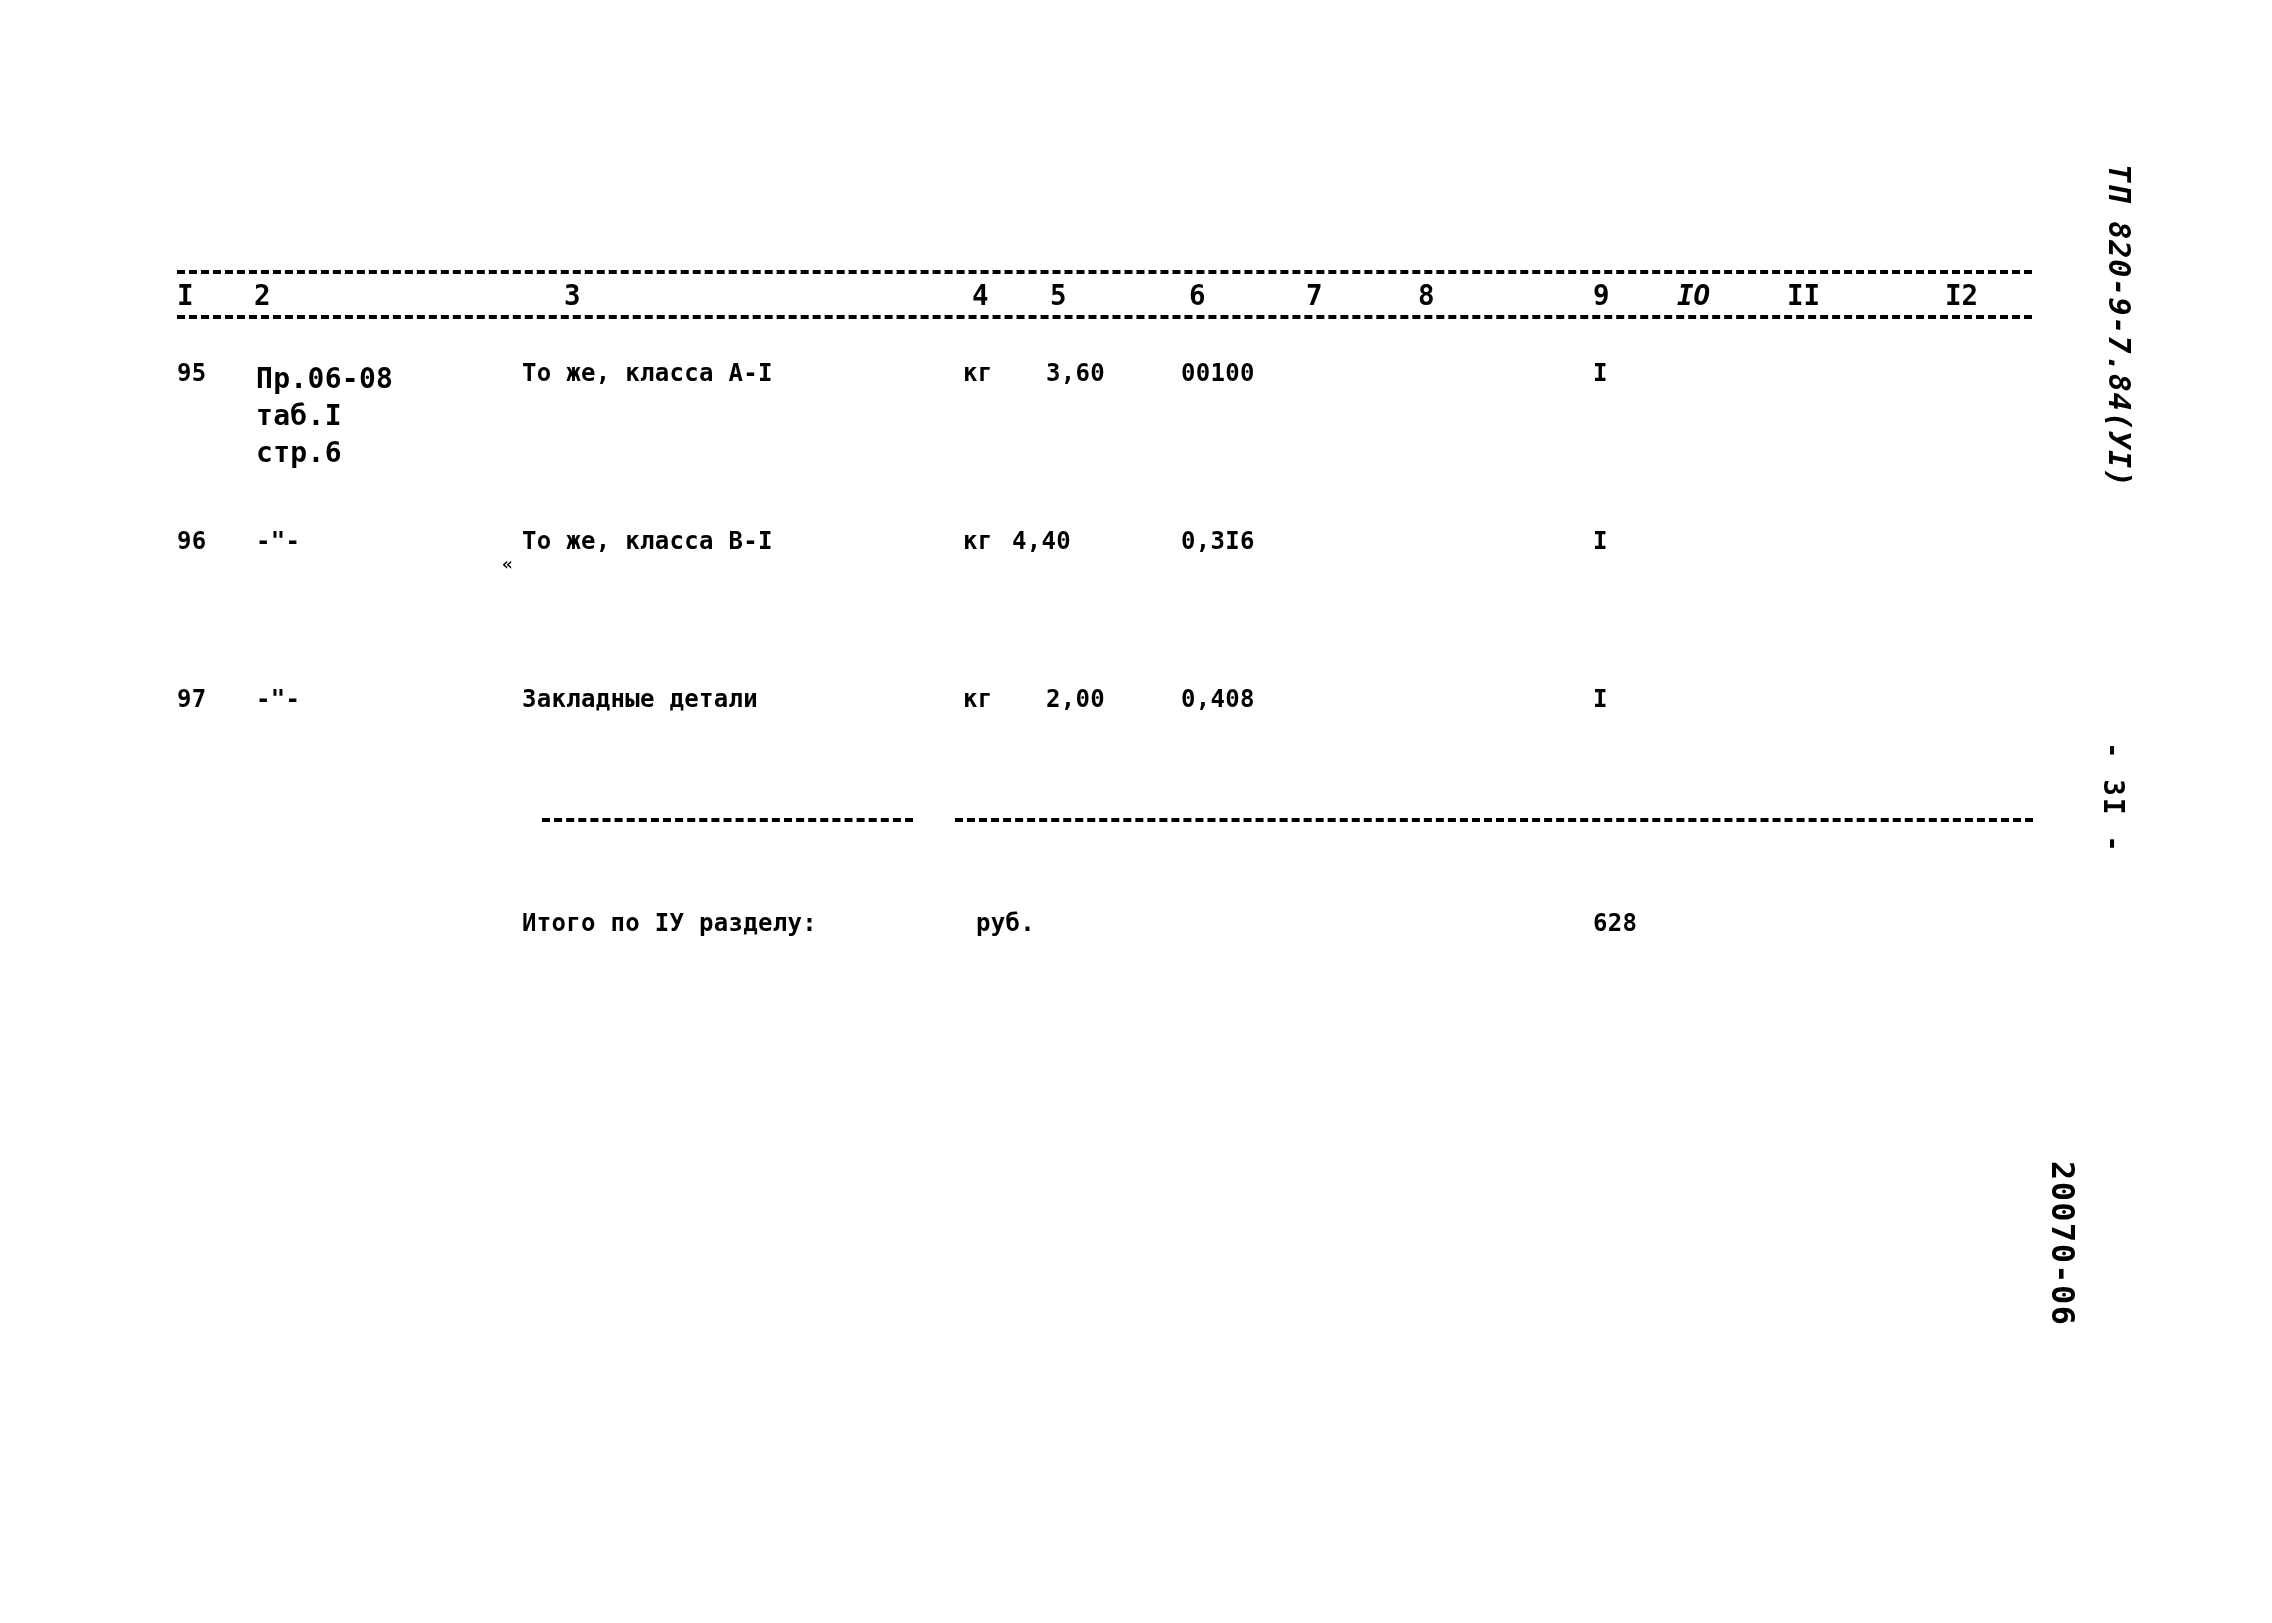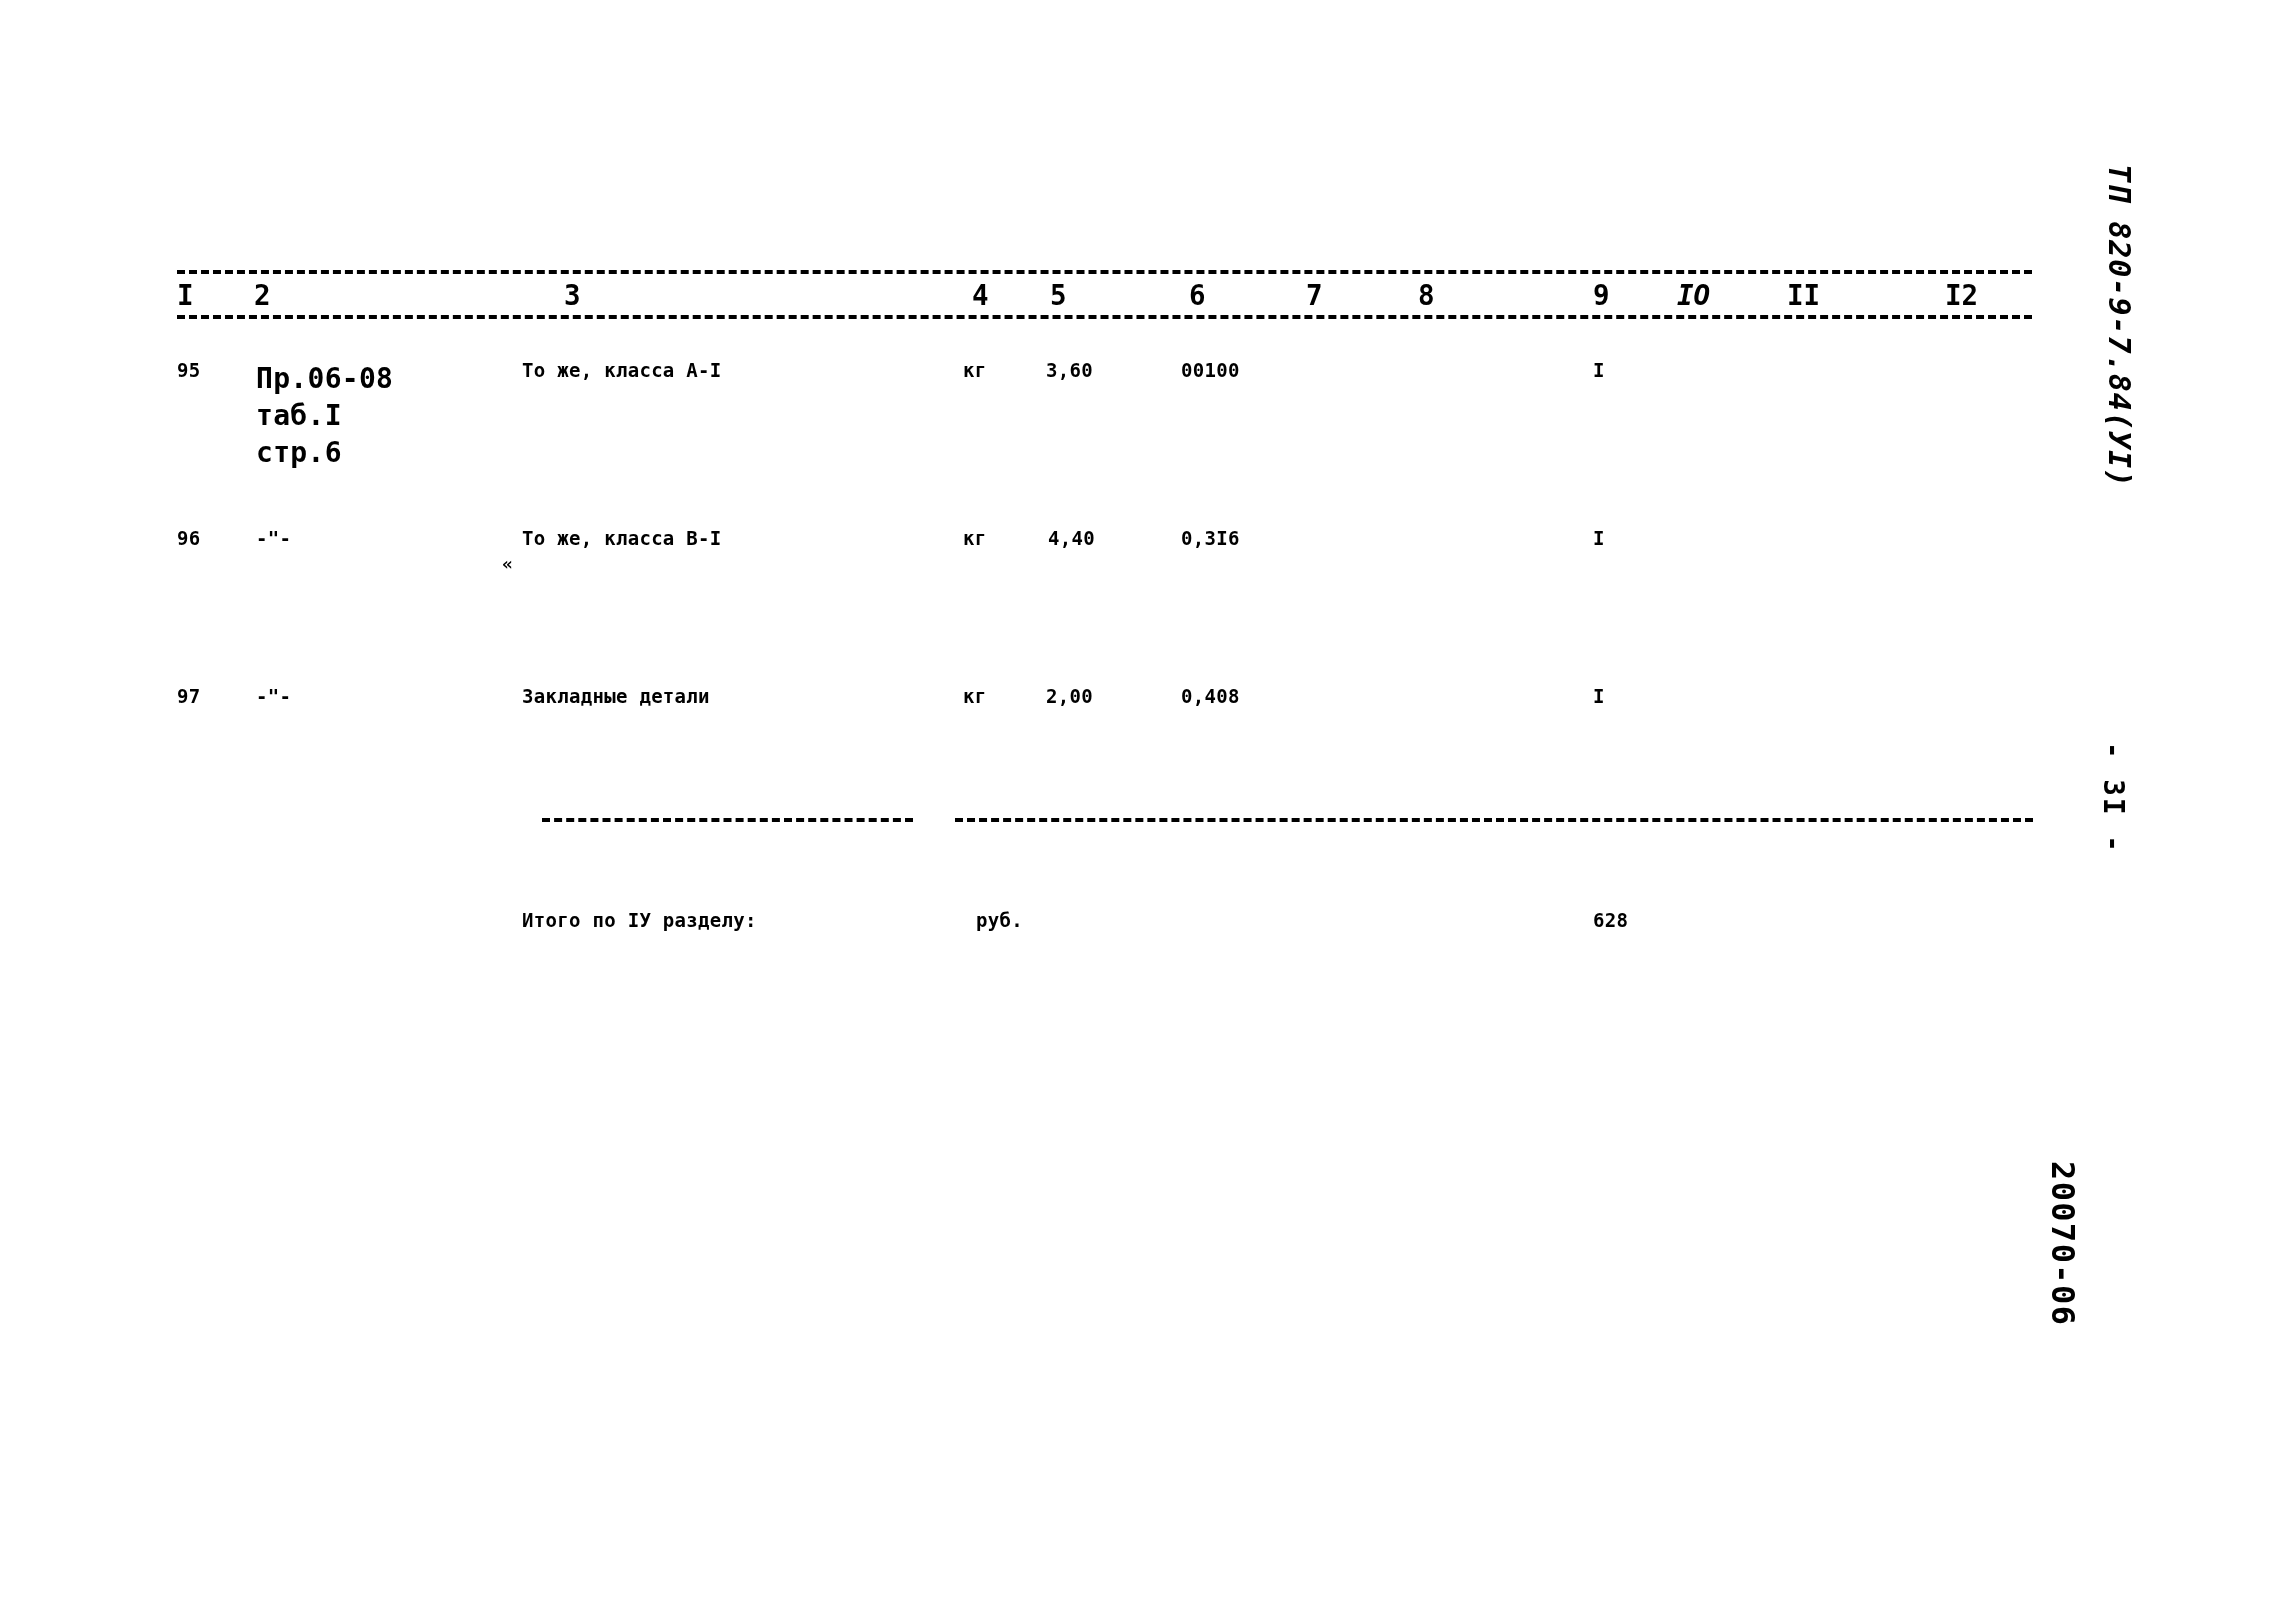--- a/index.html
+++ b/index.html
@@ -34,21 +34,21 @@
     line-height: 1.0;
   }
 
   .num-hdr {
     font-size: 27.5px;
     font-weight: 700;
     letter-spacing: 0;
   }
 
   .body-txt {
-    font-size: 19px;
+    font-size: 24px;
     font-weight: 700;
     letter-spacing: 0.3px;
   }
 
   .stack {
     position: absolute;
     white-space: pre;
     font-weight: 700;
     font-size: 28px;
     line-height: 1.32;
@@ -116,21 +116,21 @@
   <div class="cell body-txt" style="left:963px; top:361px;">кг</div>
   <div class="cell body-txt" style="left:1046px; top:361px;">3,60</div>
   <div class="cell body-txt" style="left:1181px; top:361px;">00100</div>
   <div class="cell body-txt" style="left:1593px; top:361px;">I</div>
 
   <div class="cell body-txt" style="left:177px; top:529px;">96</div>
   <div class="cell body-txt" style="left:256px; top:529px;">-"-</div>
   <div class="stray" style="left:502px; top:553px;">«</div>
   <div class="cell body-txt" style="left:522px; top:529px;">То же, класса В-I</div>
   <div class="cell body-txt" style="left:963px; top:529px;">кг</div>
-  <div class="cell body-txt" style="left:1048px; top:529px;">4,40</div>
+  <div class="cell body-txt" style="left:1012px; top:529px;">4,40</div>
   <div class="cell body-txt" style="left:1181px; top:529px;">0,3I6</div>
   <div class="cell body-txt" style="left:1593px; top:529px;">I</div>
 
   <div class="cell body-txt" style="left:177px; top:687px;">97</div>
   <div class="cell body-txt" style="left:256px; top:687px;">-"-</div>
   <div class="cell body-txt" style="left:522px; top:687px;">Закладные детали</div>
   <div class="cell body-txt" style="left:963px; top:687px;">кг</div>
   <div class="cell body-txt" style="left:1046px; top:687px;">2,00</div>
   <div class="cell body-txt" style="left:1181px; top:687px;">0,408</div>
   <div class="cell body-txt" style="left:1593px; top:687px;">I</div>

